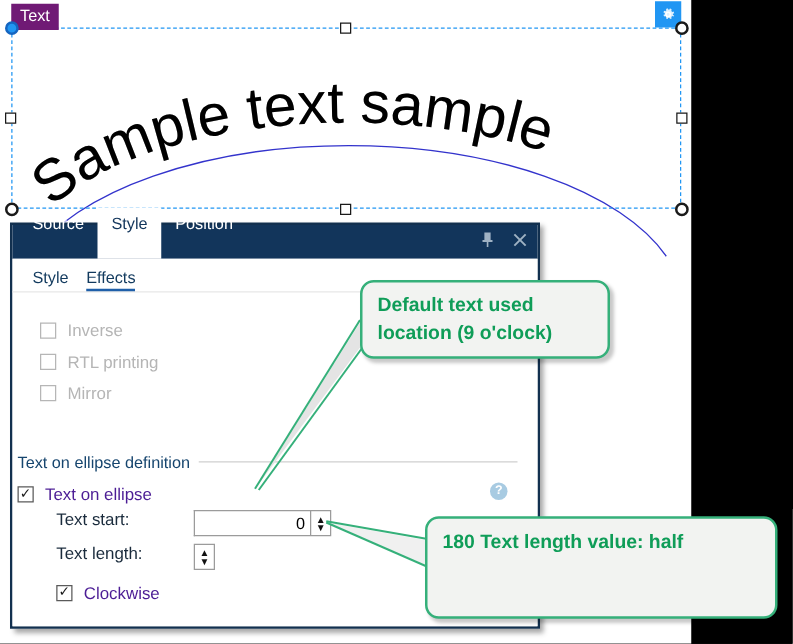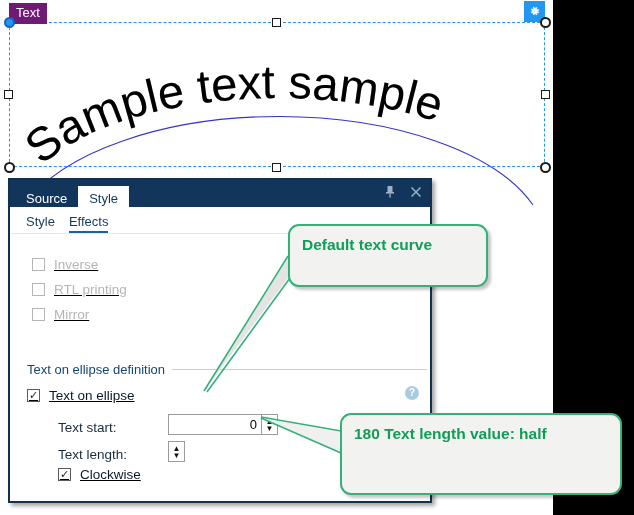--- a/index.html
+++ b/index.html
@@ -109,21 +109,21 @@
   }
   .tabs {
     display: flex;
     align-items: flex-end;
     height: 27px;
     padding-left: 5px;
   }
   .tab {
     color: #ffffff;
     font-size: 13px;
-    padding: 4px 11px 0 11px;
+    padding: 4px 11px 20px 11px;
     line-height: 17px;
     cursor: default;
     white-space: nowrap;
   }
   .tab.active {
     background: #ffffff;
     color: #12355b;
   }
   .title-btns {
     position: absolute;
@@ -168,63 +168,62 @@
   }
 
   .checks {
     padding: 18px 0 0 22px;
   }
   .chkrow {
     display: flex;
     align-items: center;
     height: 25px;
     gap: 9px;
-    text-decoration: underline;
   }
   .chkbox {
     width: 13px; height: 13px;
     border: 1px solid #b6b6b6;
     background: #ffffff;
     box-sizing: border-box;
     display: flex;
     align-items: center;
     justify-content: center;
     font-size: 11px;
     line-height: 11px;
     color: #1a1a1a;
   }
   .chkbox.enabled { border-color: #5a5a5a; }
   .chkrow.disabled .chklabel { color: #b5b5b5; }
   .chklabel {
     font-size: 13.5px;
-    color: #0f172a;
+    color: #4c1d95;
   }
 
   .group {
     position: absolute;
-    left: 17px;
+    left: 4px;
     top: 155px;
     width: 400px;
   }
   .group-head {
     display: flex;
     align-items: center;
     gap: 7px;
     font-size: 13px;
     color: #16456e;
   }
   .group-rule {
     flex: 1;
     height: 1px;
     background: #cfcfcf;
   }
 
   .fieldrow {
     display: flex;
-    align-items: flex-end;
+    align-items: flex-start;
     height: 27px;
     margin-left: 31px;
   }
   .fieldlabel {
     width: 110px;
     font-size: 13.5px;
     color: #1a2b3c;
   }
   .spin {
     display: flex;
@@ -355,20 +354,21 @@
     <line x1="261" y1="417" x2="341" y2="431" stroke="#35b07a" stroke-width="1.6"></line>
     <line x1="261" y1="418" x2="341" y2="453" stroke="#35b07a" stroke-width="1.6"></line>
   </svg>
 
   <div class="dialog">
 
     <div class="dlg-titlebar">
       <div class="tabs">
         <div class="tab">Source</div>
         <div class="tab active">Style</div>
+        <div class="tab">Position</div>
       </div>
       <div class="title-btns">
         <div class="title-btn">
           <svg width="12" height="13" viewBox="0 0 12 13">
             <rect x="3.5" y="1" width="5" height="6" fill="#9fb2c4"></rect>
             <rect x="2" y="7" width="8" height="1.6" fill="#9fb2c4"></rect>
             <rect x="5.4" y="8.6" width="1.3" height="4" fill="#9fb2c4"></rect>
           </svg>
         </div>
         <div class="title-btn">
@@ -439,20 +439,21 @@
           <span class="chklabel">Clockwise</span>
         </div>
 
         <div class="helpicon">?</div>
       </div>
 
     </div>
   </div>
 
   <div class="callout" id="callout-1">
-    <div>Default text curve</div>
+    <div>Default text used</div>
+    <div>location (9 o'clock)</div>
   </div>
 
   <div class="callout" id="callout-2">
     <div>180 Text length value: half</div>
   </div>
 
 </div>
 
 </body></html>

